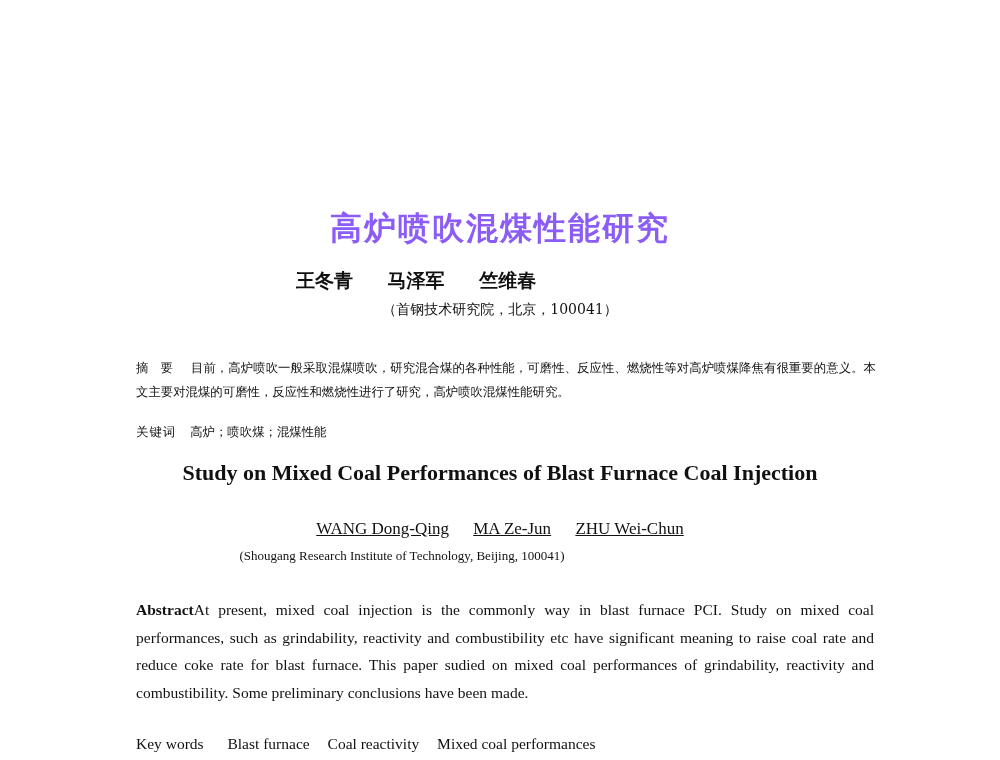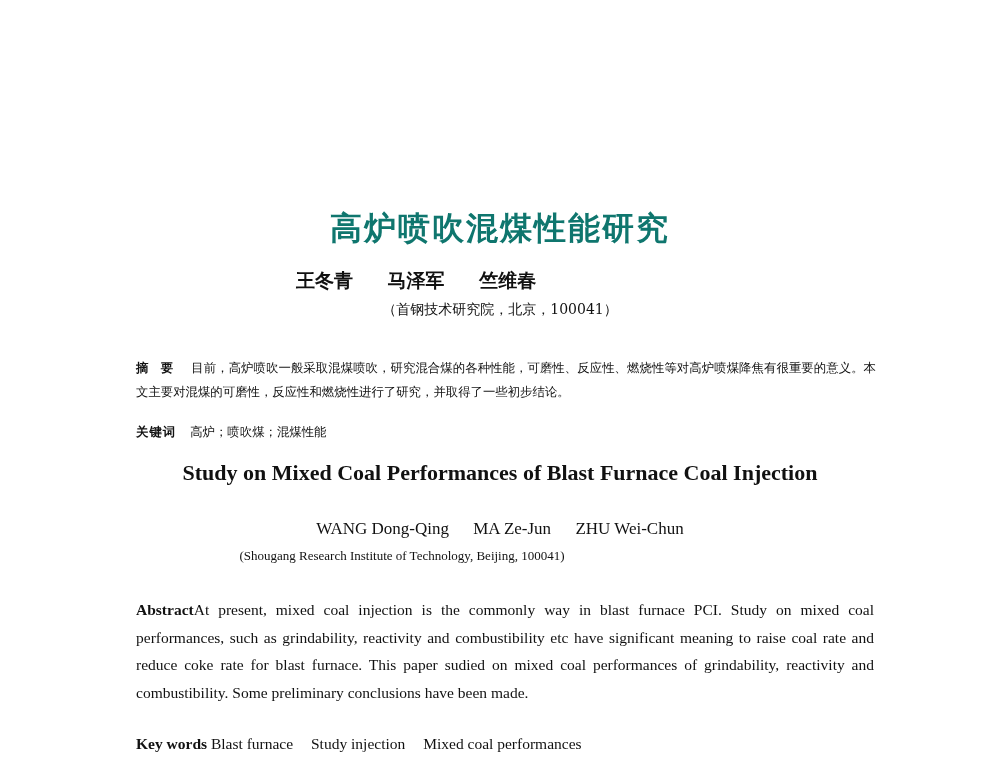--- a/index.html
+++ b/index.html
@@ -1,49 +1,49 @@
 <!DOCTYPE html>
 <html><head>
 <meta charset="utf-8">
 <style>
   html, body { margin:0; padding:0; background:#ffffff; }
   body { width:1000px; height:760px; position:relative; overflow:hidden; color:#111; }
   .abs { position:absolute; }
-  .title-cn { left:0; width:1000px; top:186px; text-align:center; font-family:"DejaVu Sans", sans-serif; font-size:32px; font-weight:bold; letter-spacing:2px; color:#0f766e; }
+  .title-cn { left:0; width:1000px; top:186px; text-align:center; font-family:"DejaVu Sans", sans-serif; font-size:32px; font-weight:bold; letter-spacing:2px; color:#8b5cf6; }
   .authors-cn { left:0; width:832px; top:268px; text-align:center; font-family:"DejaVu Serif", serif; font-size:19px; font-weight:bold; }
   .authors-cn span { margin:0 14px; }
   .affil-cn { left:0; width:1000px; top:301px; text-align:center; font-family:"DejaVu Serif", serif; font-size:14px; }
   .abs-cn { left:136px; width:740px; top:356px; font-family:"DejaVu Sans", sans-serif; font-size:12.4px; line-height:24px; text-align:justify; }
-  .lbl-cn { font-weight:bold; margin-right:14px; letter-spacing:4px; }
+  .lbl-cn { font-weight:normal; margin-right:14px; letter-spacing:4px; }
   .kw-cn { left:136px; top:420px; font-family:"DejaVu Sans", sans-serif; font-size:12.4px; line-height:24px; }
   .title-en { left:0; width:1000px; top:460px; text-align:center; font-family:"Liberation Serif", serif; font-size:22px; font-weight:bold; }
   .authors-en { left:0; width:1000px; top:519px; text-align:center; font-family:"Liberation Serif", serif; font-size:17px; }
-  .authors-en span { margin:0 10px; }
+  .authors-en span { margin:0 10px;text-decoration:underline; }
   .affil-en { left:0; width:804px; top:548px; text-align:center; font-family:"Liberation Serif", serif; font-size:13px; }
   .abs-en { left:136px; width:738px; top:596px; font-family:"Liberation Serif", serif; font-size:15.5px; line-height:27.5px; text-align:justify; }
   .abs-en .lbl { font-weight:bold; margin-right:0; }
   .kw-en { left:136px; top:733px; font-family:"Liberation Serif", serif; font-size:15.5px; line-height:22px; }
-  .kw-en .lbl { font-weight:bold; margin-right:0; }
+  .kw-en .lbl { font-weight:normal; margin-right:20px; }
   .kw-en .kw { margin-right:14px;text-align:center; }
 </style>
 </head>
 <body>
 
 <h1 class="abs title-cn">高炉喷吹混煤性能研究</h1>
 
 <div class="abs authors-cn">
   <span>王冬青</span>
   <span>马泽军</span>
   <span>竺维春</span>
 </div>
 
 <div class="abs affil-cn">（首钢技术研究院，北京，100041）</div>
 
 <div class="abs abs-cn">
-  <span class="lbl-cn">摘 要</span><span>目前，高炉喷吹一般采取混煤喷吹，研究混合煤的各种性能，可磨性、反应性、燃烧性等对高炉喷煤降焦有很重要的意义。本文主要对混煤的可磨性，反应性和燃烧性进行了研究，并取得了一些初步结论。</span>
+  <span class="lbl-cn">摘 要</span><span>目前，高炉喷吹一般采取混煤喷吹，研究混合煤的各种性能，可磨性、反应性、燃烧性等对高炉喷煤降焦有很重要的意义。本文主要对混煤的可磨性，反应性和燃烧性进行了研究，高炉喷吹混煤性能研究。</span>
 </div>
 
 <div class="abs kw-cn">
   <span class="lbl-cn" style="letter-spacing:1px;">关键词</span><span>高炉；喷吹煤；混煤性能</span>
 </div>
 
 <h2 class="abs title-en" style="margin:0;">Study on Mixed Coal Performances of Blast Furnace Coal Injection</h2>
 
 <div class="abs authors-en">
   <span>WANG Dong-Qing</span>
@@ -53,15 +53,15 @@
 
 <div class="abs affil-en">(Shougang Research Institute of Technology, Beijing, 100041)</div>
 
 <div class="abs abs-en">
   <span class="lbl">Abstract</span><span>At present, mixed coal injection is the commonly way in blast furnace PCI.  Study on mixed coal performances, such as grindability, reactivity and combustibility etc have significant meaning to raise coal rate and reduce coke rate for blast furnace.  This paper sudied on mixed coal performances of grindability, reactivity and combustibility.  Some preliminary conclusions have been made.</span>
 </div>
 
 <div class="abs kw-en">
   <span class="lbl">Key words</span>
   <span class="kw">Blast furnace</span>
-  <span class="kw">Study injection</span>
+  <span class="kw">Coal reactivity</span>
   <span class="kw">Mixed coal performances</span>
 </div>
 
 </body></html>

